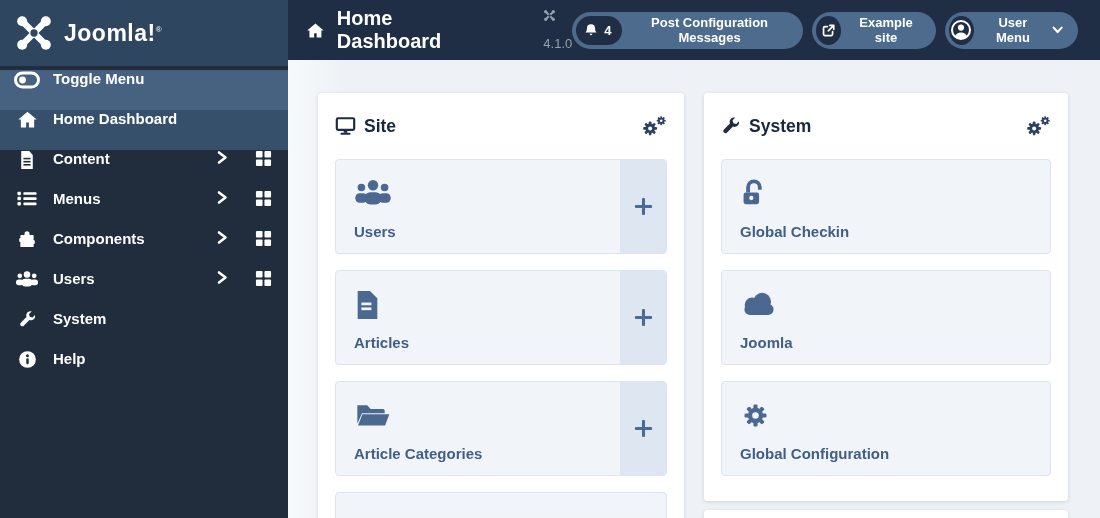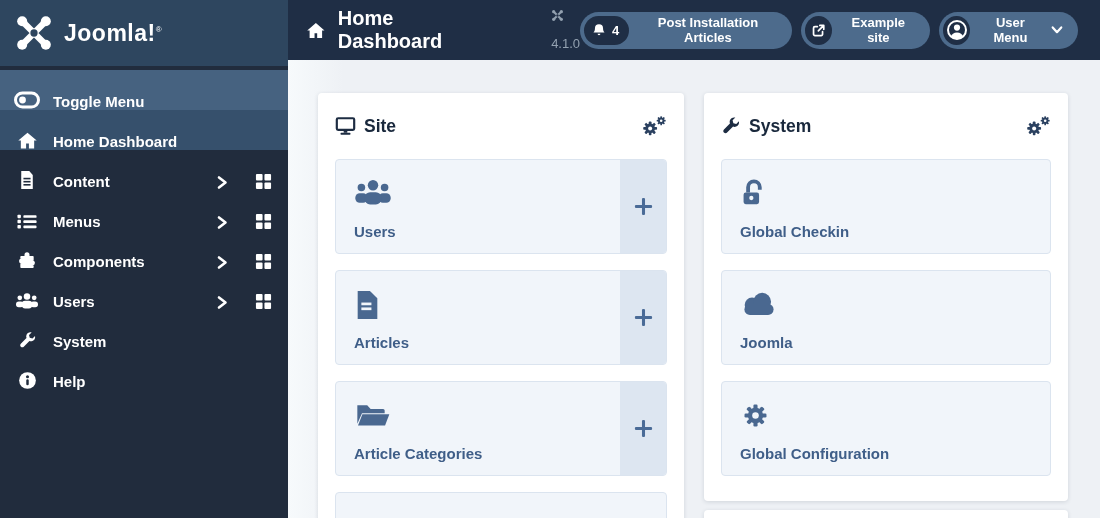--- a/index.html
+++ b/index.html
@@ -5,21 +5,21 @@
   html,body{margin:0;padding:0;}
   .app{position:relative;width:1100px;height:518px;overflow:hidden;
        font-family:"Liberation Sans",sans-serif;background:#eef1f5;}
 
   
   .sidebar{position:absolute;left:0;top:0;width:288px;height:518px;background:#212c3d;}
   .logo-strip{height:66px;background:#2e465f;display:flex;align-items:center;padding-left:14px;gap:10px;}
   .brand-text{color:#fff;font-size:23px;font-weight:bold;letter-spacing:.5px;}
   .brand-text sup{font-size:8px;font-weight:normal;}
   .sb-items{margin-top:4px;}
-  .sb-item{height:40px;display:flex;align-items:flex-end;padding:0 14px;gap:13px;color:#fff;cursor:pointer;}
+  .sb-item{height:40px;display:flex;align-items:flex-start;padding:0 14px;gap:13px;color:#fff;cursor:pointer;}
   .sb-item .ic{width:26px;display:flex;justify-content:center;align-items:center;}
   .sb-label{font-size:15px;font-weight:600;}
   .sb-spacer{flex:1;}
   .sb-item.toggle{background:#466280;}
   .sb-item.active{background:#36506c;}
   .sb-chevron{margin-right:14px;display:flex;}
   .sb-grid{margin-right:2px;display:flex;}
 
   
   .header{position:absolute;left:288px;top:0;right:0;height:60px;background:#1f2e45;
@@ -253,21 +253,21 @@
     </div>
     <div class="h-right">
       <button class="pill">
         <span class="badge">
           <svg width="14" height="14" viewBox="0 0 18 18">
               <path d="M9 1.5 a5.2 5.2 0 0 1 5.2 5.2 c0 3 0.9 4.4 1.9 5.4 H1.9 c1 -1 1.9 -2.4 1.9 -5.4 A5.2 5.2 0 0 1 9 1.5 Z" fill="#fff"></path>
               <path d="M7.2 13.8 a1.8 1.8 0 0 0 3.6 0 Z" fill="#fff"></path>
             </svg>
           <span>4</span>
         </span>
-        <span>Post Installation Articles</span>
+        <span>Post Configuration Messages</span>
       </button>
       <button class="pill">
         <span class="lead-circle">
           <svg width="15" height="15" viewBox="0 0 20 20">
               <path d="M8.5 4.8 H5.2 A1.8 1.8 0 0 0 3.4 6.6 V15 a1.8 1.8 0 0 0 1.8 1.8 h8.4 A1.8 1.8 0 0 0 15.4 15 V11.5" fill="none" stroke="#fff" stroke-width="2.3" stroke-linecap="round"></path>
               <path d="M11.8 3.2 h5.2 v5.2 M16.6 3.6 L9.8 10.4" fill="none" stroke="#fff" stroke-width="2.3" stroke-linecap="round" stroke-linejoin="round"></path>
             </svg>
         </span>
         <span>Example site</span>
       </button>

